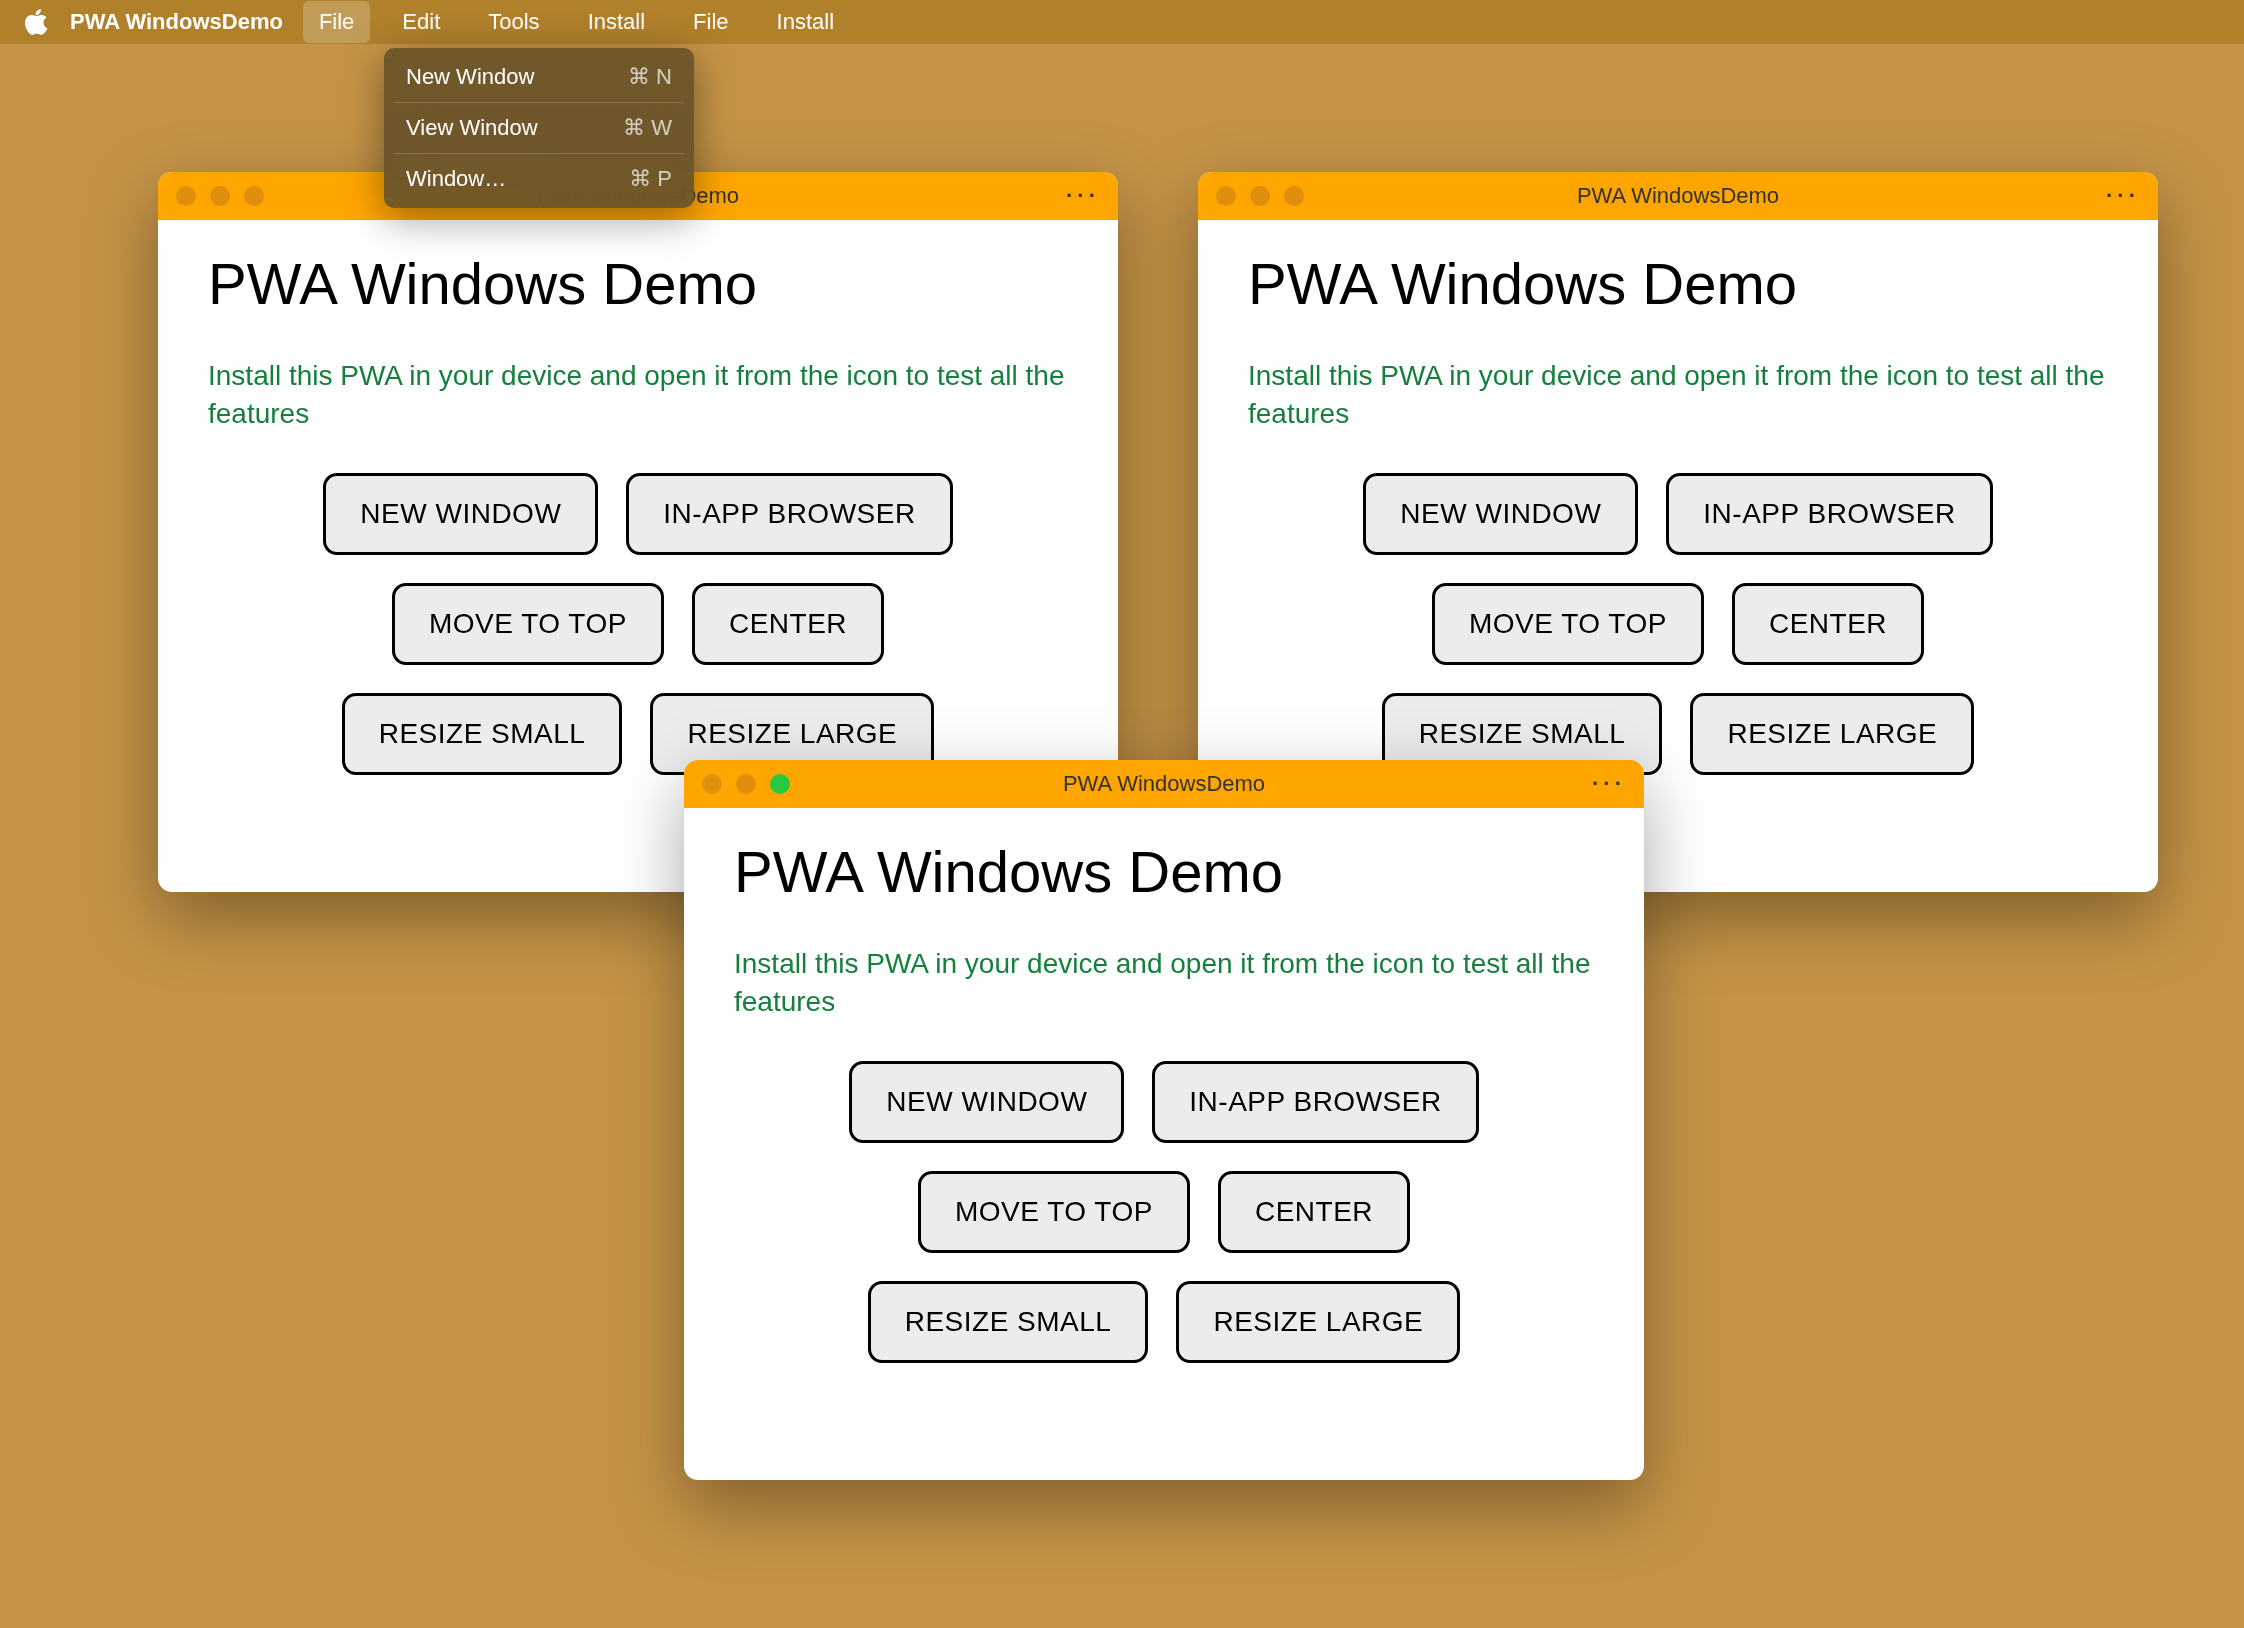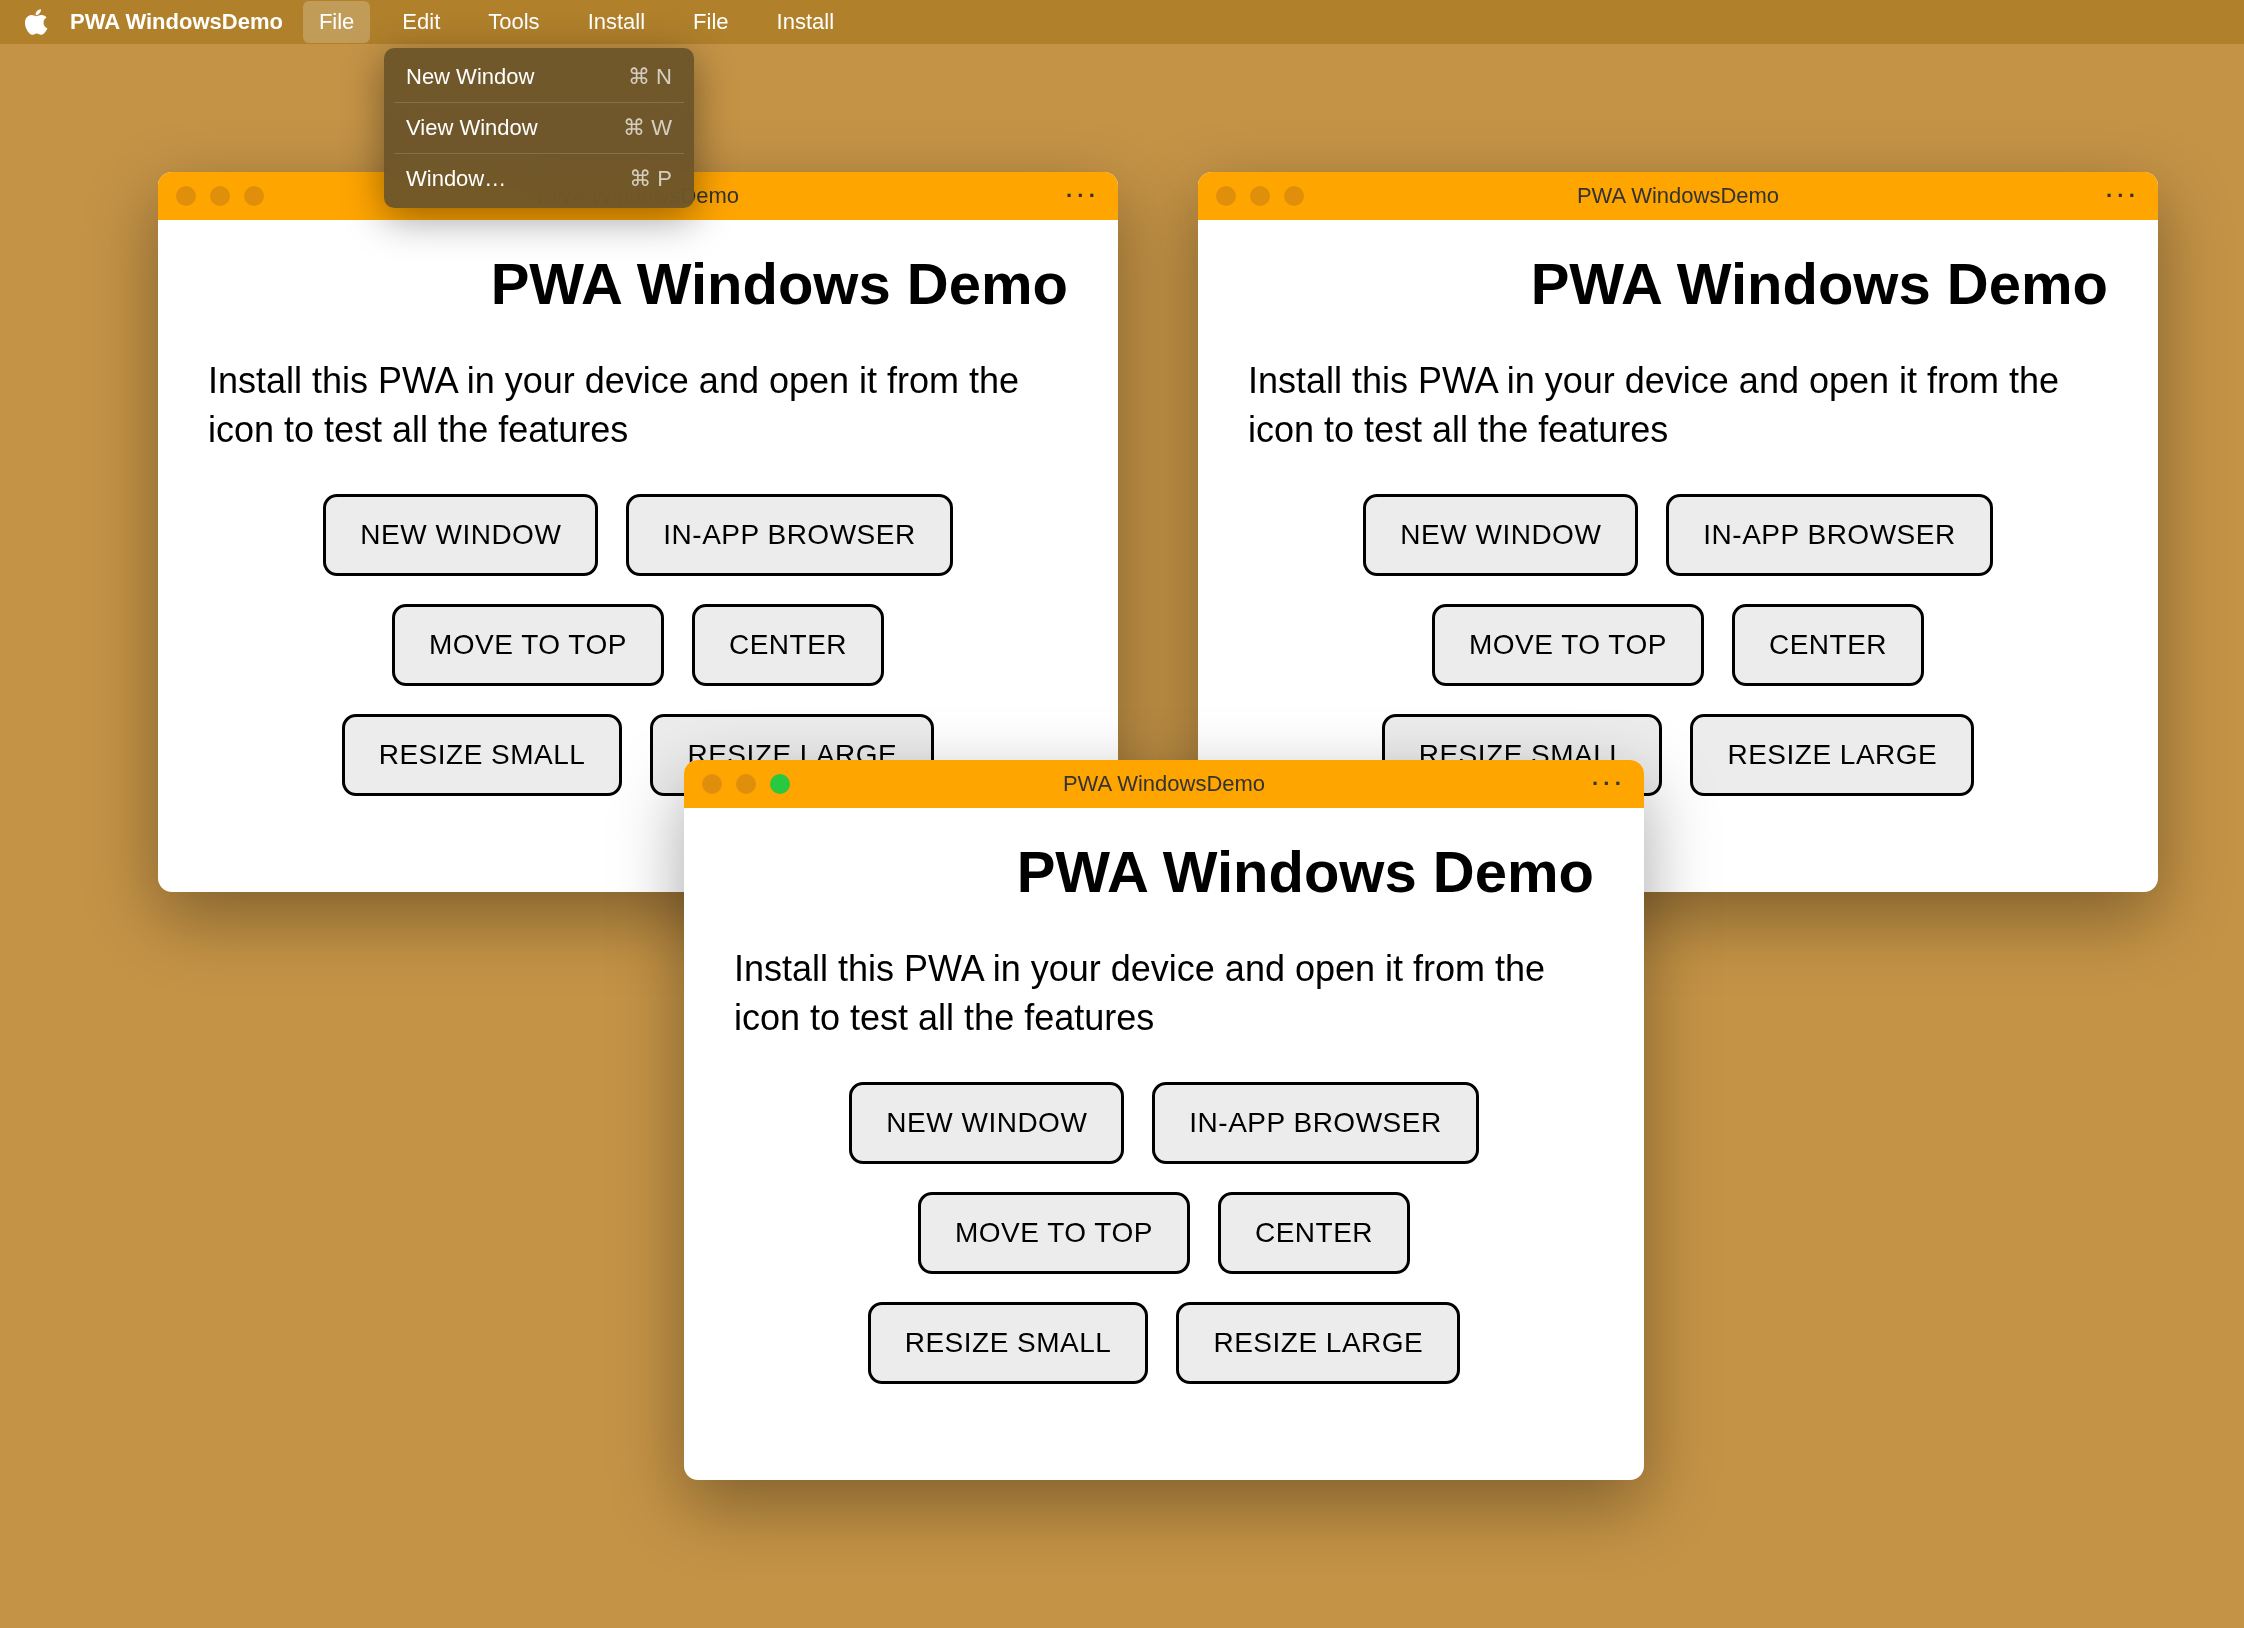--- a/index.html
+++ b/index.html
@@ -172,29 +172,29 @@
       letter-spacing: 4px;
       color: #333;
     }
     
     .window-content {
       padding: 30px 50px;
     }
     
     .content-heading {
       font-size: 58px;
-      font-weight: 700;
-      text-align: right;
+      font-weight: 400;
+      text-align: left;
       color: black;
       margin-bottom: 40px;
     }
     
     .content-paragraph {
-      font-size: 36px;
-      color: #000000;
+      font-size: 28px;
+      color: #15803d;
       margin-bottom: 40px;
       line-height: 1.35;
     }
     
     .button-rows {
       display: flex;
       flex-direction: column;
       gap: 28px;
       align-items: center;
     }

